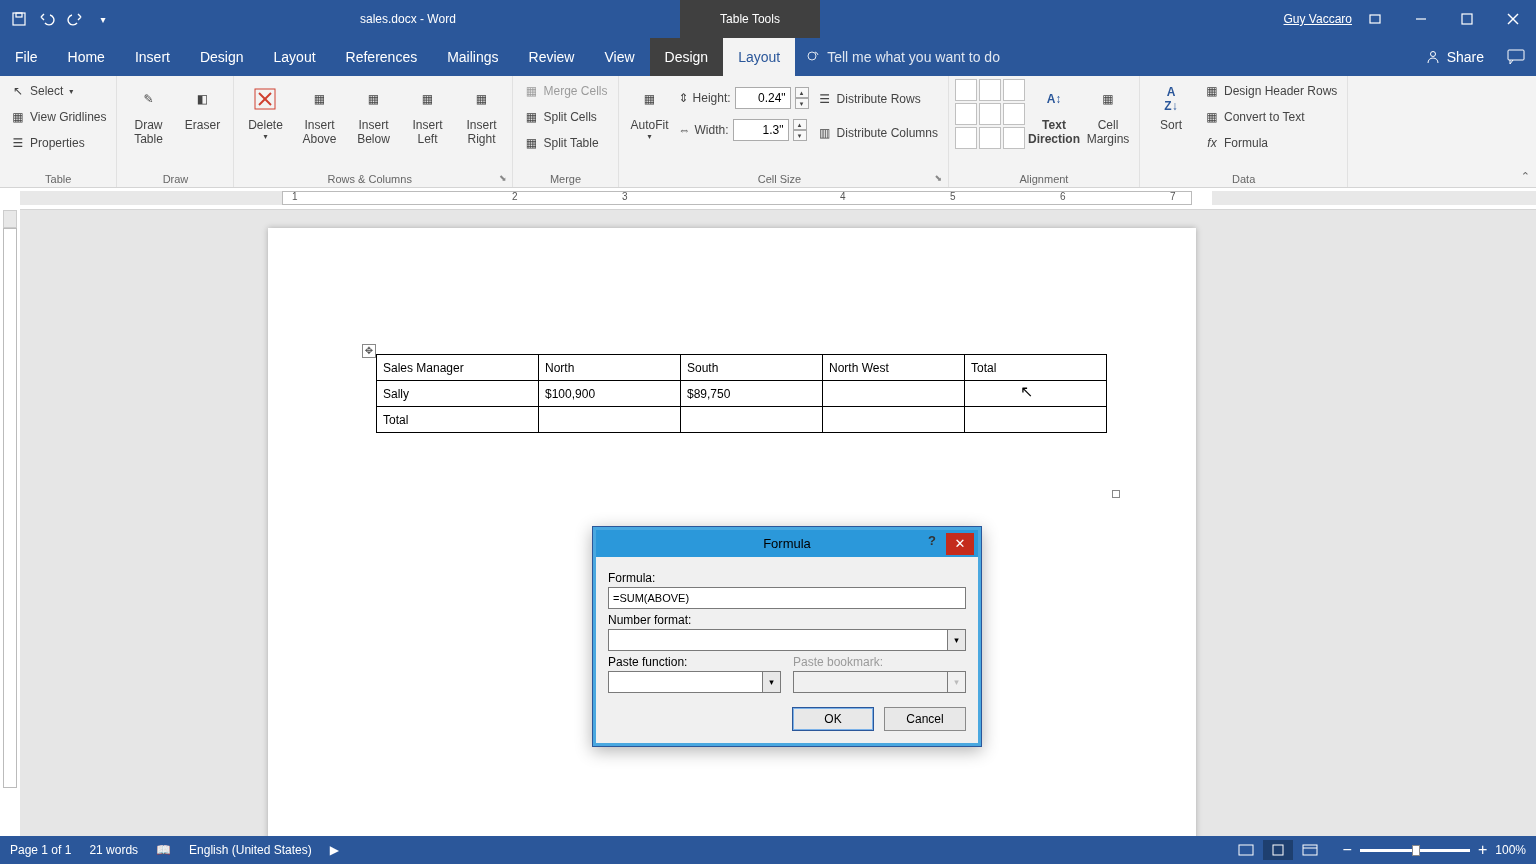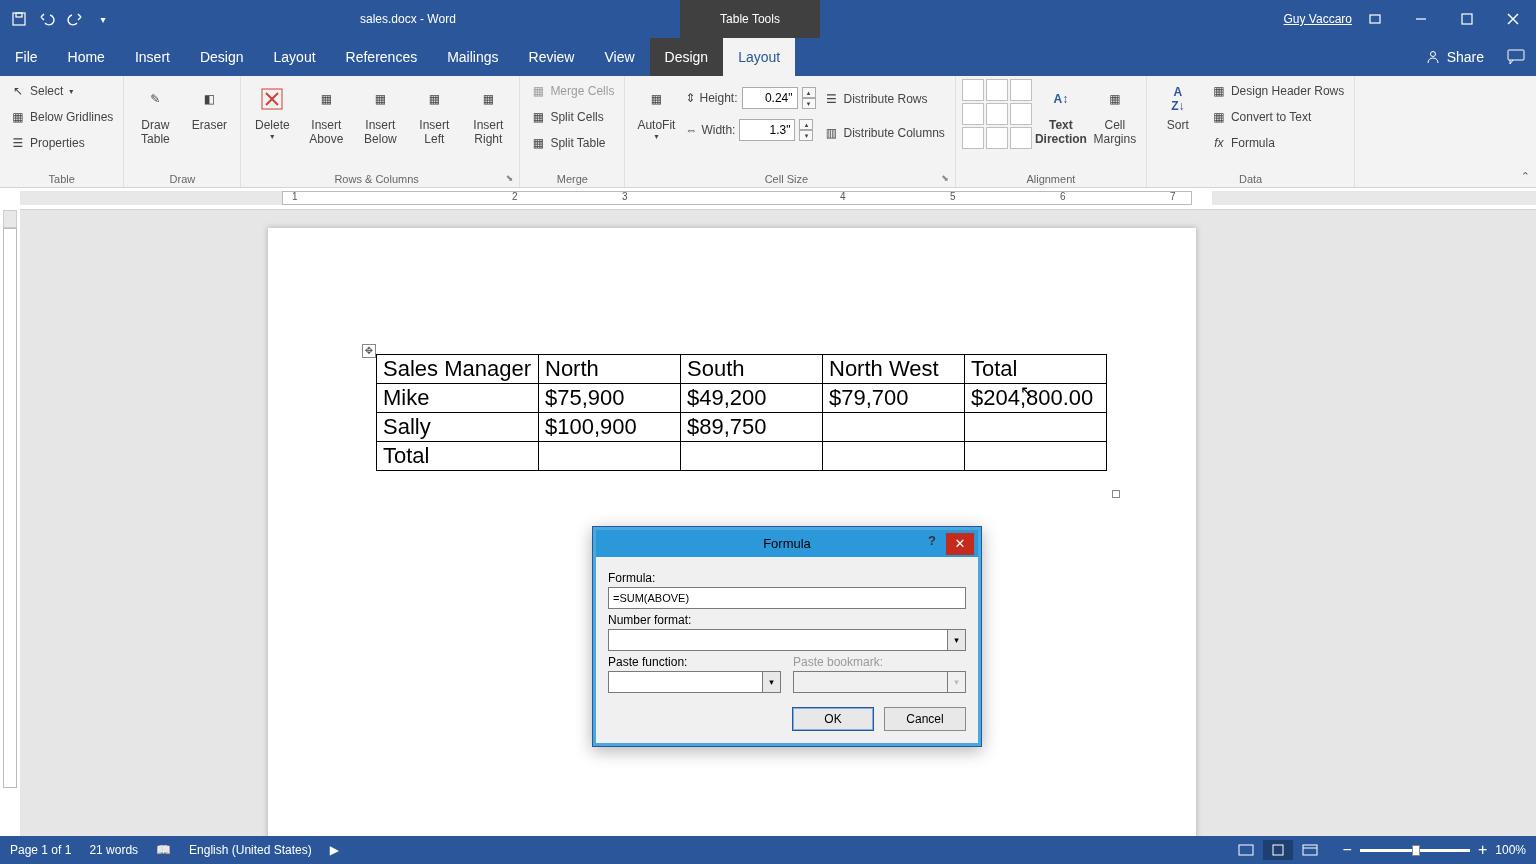--- a/index.html
+++ b/index.html
@@ -50,21 +50,21 @@
 .ruler-h .track{position:absolute;left:262px;right:344px;top:3px;height:14px;background:#fff;border:1px solid #bbb;}
 .ruler-h .num{position:absolute;top:3px;font-size:10px;color:#555;}
 .ruler-v { position:absolute; left:0; top:210px; width:20px; bottom:40px; background:#fff;}
 .ruler-v .shade{background:#e8e8e8;border:1px solid #ccc;width:14px;margin-left:3px;height:18px;}
 .ruler-v .track{background:#fff;border:1px solid #bbb;width:14px;margin-left:3px;height:560px;}
 
 
 .doc-area { position:absolute; left:20px; right:0; top:210px; bottom:28px; background:#e6e6e6; overflow:hidden;}
 .page { position:absolute; left:248px; top:18px; width:928px; height:700px; background:#fff; box-shadow:0 0 6px rgba(0,0,0,0.25);}
 .move-handle{position:absolute;left:94px;top:116px;width:14px;height:14px;border:1px solid #888;background:#fff;font-size:10px;text-align:center;line-height:12px;color:#555;cursor:move;}
-.wtable { position:absolute; left:108px; top:126px; border-collapse:collapse; font-family: Calibri, sans-serif; font-size:22px;}
+.wtable { position:absolute; left:108px; top:126px; border-collapse:collapse; font-family: Calibri, sans-serif; font-size:12px;}
 .wtable td { border:1px solid #000; padding:1px 6px; height:26px; }
 .wtable td.c0{width:162px;} .wtable td.c1{width:142px;} .wtable td.c2{width:142px;} .wtable td.c3{width:142px;} .wtable td.c4{width:142px;}
 .resize-handle{position:absolute;left:844px;top:262px;width:8px;height:8px;border:1px solid #888;background:#fff;}
 .cursor-ptr{position:absolute; left:752px; top:154px; font-size:16px; pointer-events:none;}
 
 
 .dialog { position:absolute; width:390px; background:#fff; border:1px solid #2b579a; box-shadow:0 4px 16px rgba(0,0,0,0.3); font-size:12px;}
 .dialog .dtitle { height:30px; background:#2b98da; border:3px solid #4aa8e0; border-bottom:none; display:flex; align-items:center; justify-content:center; color:#000; position:relative; font-size:13px;}
 .dialog .dtitle .help{position:absolute;right:34px;top:3px;width:24px;height:22px;text-align:center;cursor:pointer;font-weight:bold;color:#333;}
 .dialog .dtitle .close{position:absolute;right:4px;top:3px;width:28px;height:22px;background:#c42b1c;color:#fff;text-align:center;cursor:pointer;line-height:22px;}
@@ -152,20 +152,27 @@
   <div class="rtab">Home</div>
   <div class="rtab">Insert</div>
   <div class="rtab">Design</div>
   <div class="rtab">Layout</div>
   <div class="rtab">References</div>
   <div class="rtab">Mailings</div>
   <div class="rtab">Review</div>
   <div class="rtab">View</div>
   <div class="rtab context">Design</div>
   <div class="rtab active">Layout</div>
+  <div class="tellme">
+    <svg width="16" height="16" viewBox="0 0 16 16" stroke="#fff" fill="none">
+        <circle cx="7" cy="7" r="4"></circle>
+        <path d="M13 6a4 4 0 0 0-3-3"></path>
+      </svg>
+    <span>Tell me what you want to do</span>
+  </div>
   <div class="share">
     <svg width="16" height="16" viewBox="0 0 16 16" stroke="#fff" fill="none">
         <circle cx="8" cy="5" r="2.5"></circle>
         <path d="M3 14c0-3 2-5 5-5s5 2 5 5"></path>
       </svg>
     <span>Share</span>
   </div>
   <div class="comment-ico">
       <svg width="18" height="16" viewBox="0 0 18 16" stroke="#fff" fill="none">
         <rect x="1" y="1" width="16" height="10" rx="1"></rect>
@@ -178,21 +185,21 @@
   <div class="rgroup">
     <div class="body">
         <div class="vstack">
       <div class="rbtn-sm">
             <span class="ico">↖</span>
             <span>Select</span>
             <span style="font-size:8px;margin-left:2px;">▾</span>
           </div>
       <div class="rbtn-sm">
             <span class="ico">▦</span>
-            <span>Below Gridlines</span>
+            <span>View Gridlines</span>
           </div>
       <div class="rbtn-sm">
             <span class="ico">☰</span>
             <span>Properties</span>
           </div>
     </div>
       </div>
     <div class="label">Table</div>
   </div>
 
@@ -385,27 +392,20 @@
   <div class="page">
     <div class="move-handle">✥</div>
     <table class="wtable">
       <tbody>
           <tr>
         <td class="c0">Sales Manager</td>
         <td class="c1">North</td>
         <td class="c2">South</td>
         <td class="c3">North West</td>
         <td class="c4">Total</td>
-      </tr>
-      <tr>
-        <td class="c0">Mike</td>
-        <td class="c1">$75,900</td>
-        <td class="c2">$49,200</td>
-        <td class="c3">$79,700</td>
-        <td class="c4">$204,800.00</td>
       </tr>
       <tr>
         <td class="c0">Sally</td>
         <td class="c1">$100,900</td>
         <td class="c2">$89,750</td>
         <td class="c3"></td>
         <td class="c4"></td>
       </tr>
       <tr>
         <td class="c0">Total</td>

